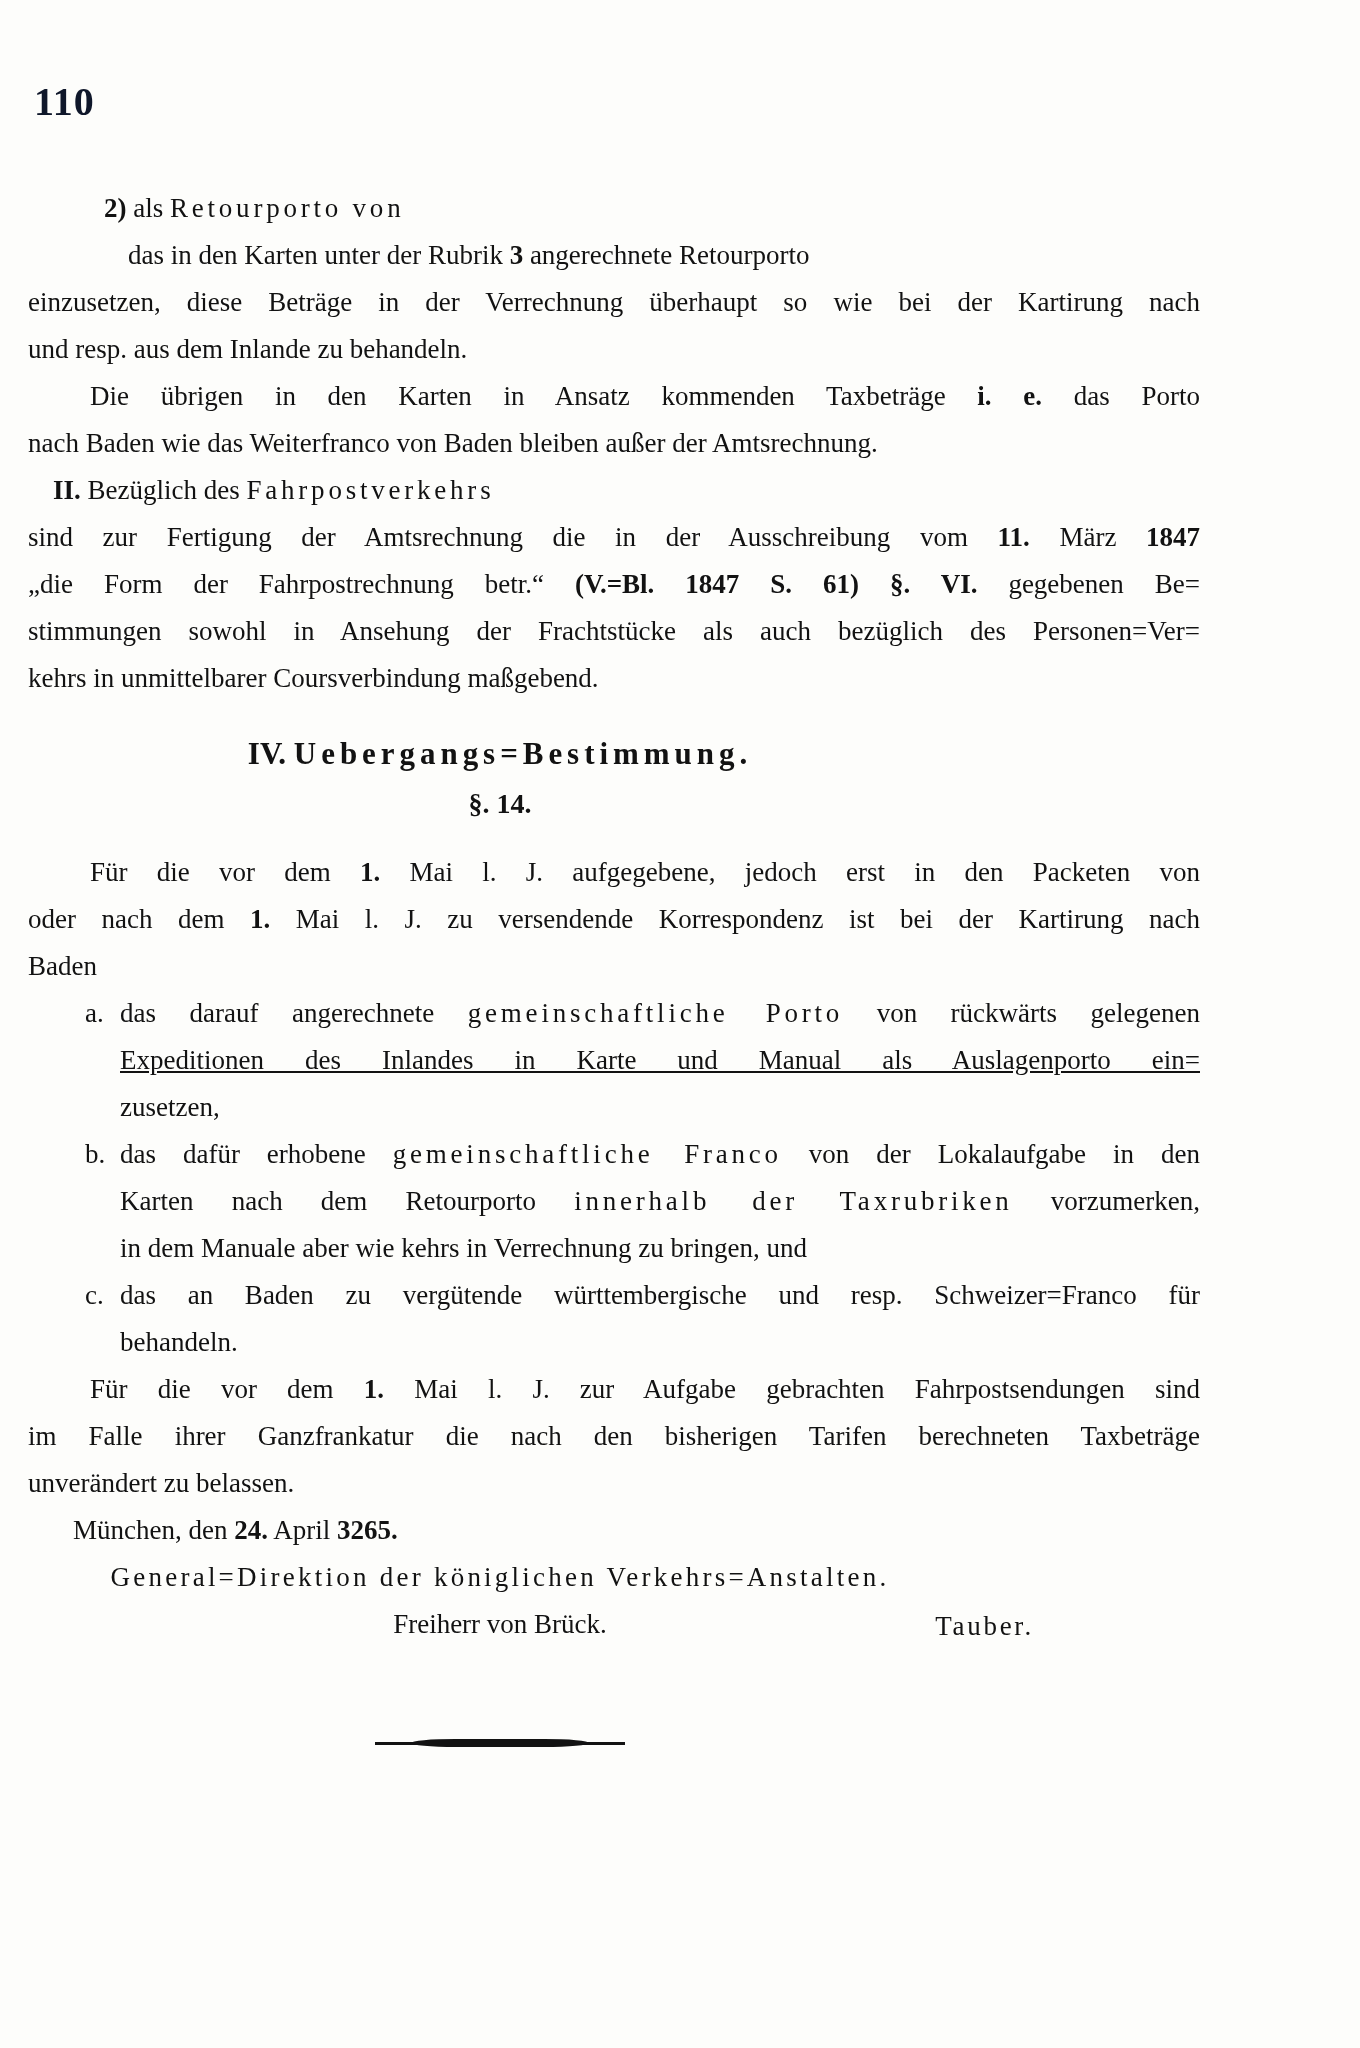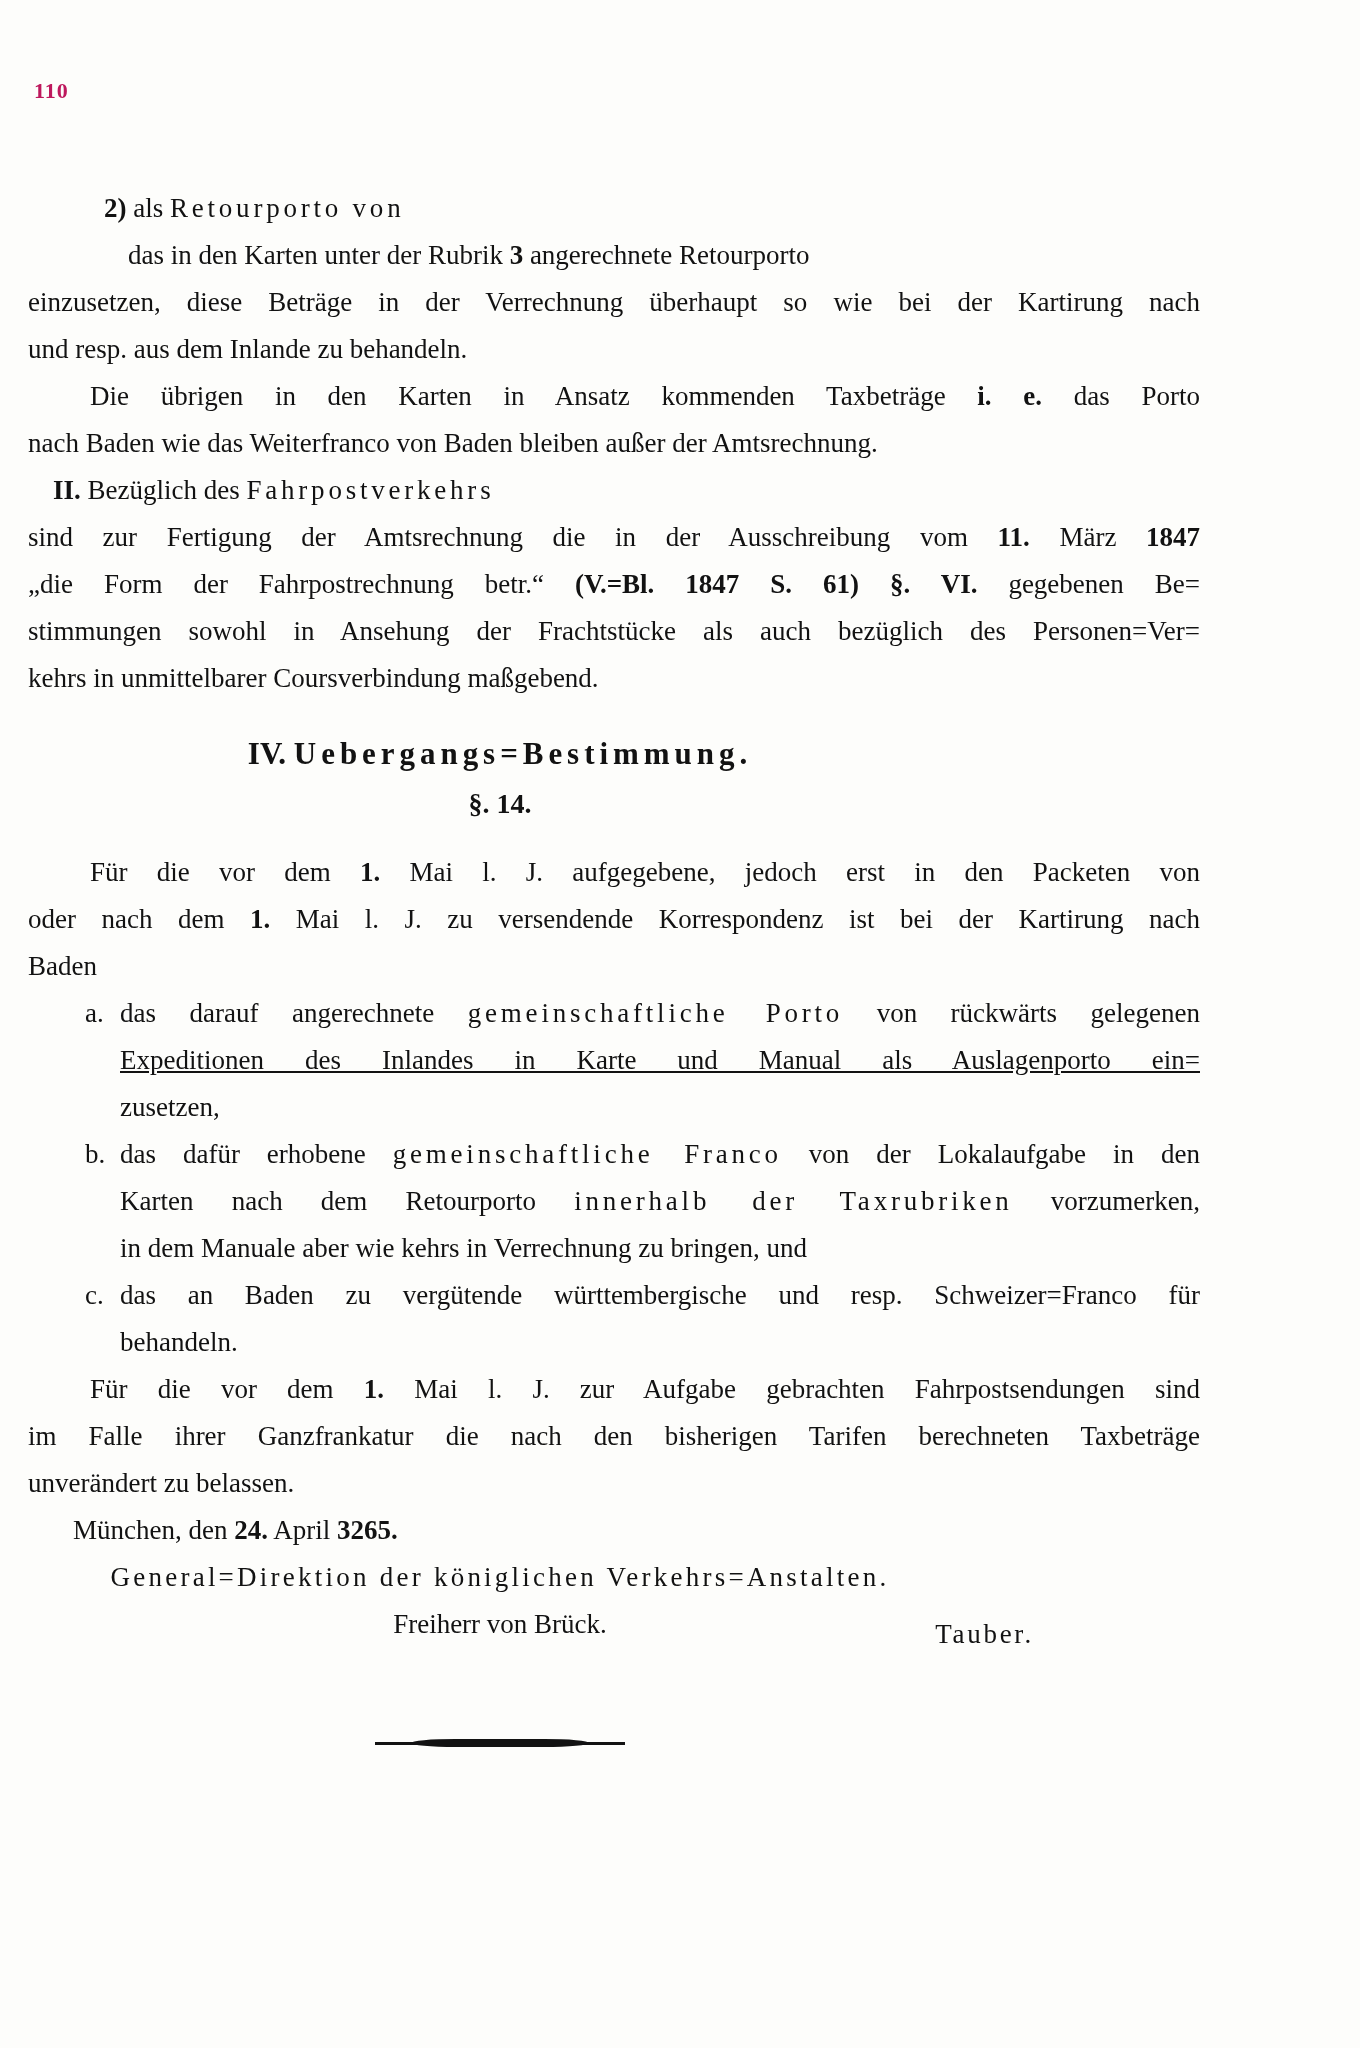--- a/index.html
+++ b/index.html
@@ -1,33 +1,33 @@
 <!DOCTYPE html>
 <html><head>
 <meta charset="utf-8">
 <style>
   html,body{margin:0;padding:0;background:#ffffff;}
   body{width:1360px;height:2048px;position:relative;overflow:hidden;
        font-family:"Liberation Serif","DejaVu Serif",serif;color:#121212;}
   .page{position:absolute;inset:0;background:#fdfdfb;}
-  .pagenum{position:absolute;left:34px;top:78px;font-size:22px;font-weight:bold;
-           letter-spacing:1px;color:#be185d;}
+  .pagenum{position:absolute;left:34px;top:78px;font-size:40px;font-weight:bold;
+           letter-spacing:1px;color:#0f172a;}
   .content{position:absolute;left:28px;top:185px;width:1172px;font-size:27px;line-height:47px;}
   .line{position:relative;white-space:normal;}
   .line.j{text-align:justify;text-align-last:justify;}
   .line.l{text-align:left;}
   .line.c{width:944px;text-align:center;text-align-last:center;}
   .marker{position:absolute;left:57px;top:0;}
   .sp{letter-spacing:0.14em;}
   .b{font-weight:bold;}
   .h1{font-size:31px;font-weight:bold;line-height:52px;}
   .h1 .sp{letter-spacing:0.16em;}
   .h2{font-size:28px;font-weight:bold;}
   .sig{letter-spacing:0.12em;}
-  .rightsig{position:absolute;right:-62px;top:10px;letter-spacing:0.10em;}
+  .rightsig{position:absolute;right:-62px;top:2px;letter-spacing:0.10em;}
   .divider{position:absolute;left:375px;top:1738px;width:250px;height:10px;}
   .divider .bar{position:absolute;left:0;top:4px;width:100%;height:3px;background:#121212;}
   .divider .swell{position:absolute;left:36px;top:1px;width:178px;height:8px;background:#121212;
                   border-radius:50% / 100%;}
 </style>
 </head>
 <body>
 
 <div class="page">
   <div class="pagenum">110</div>

